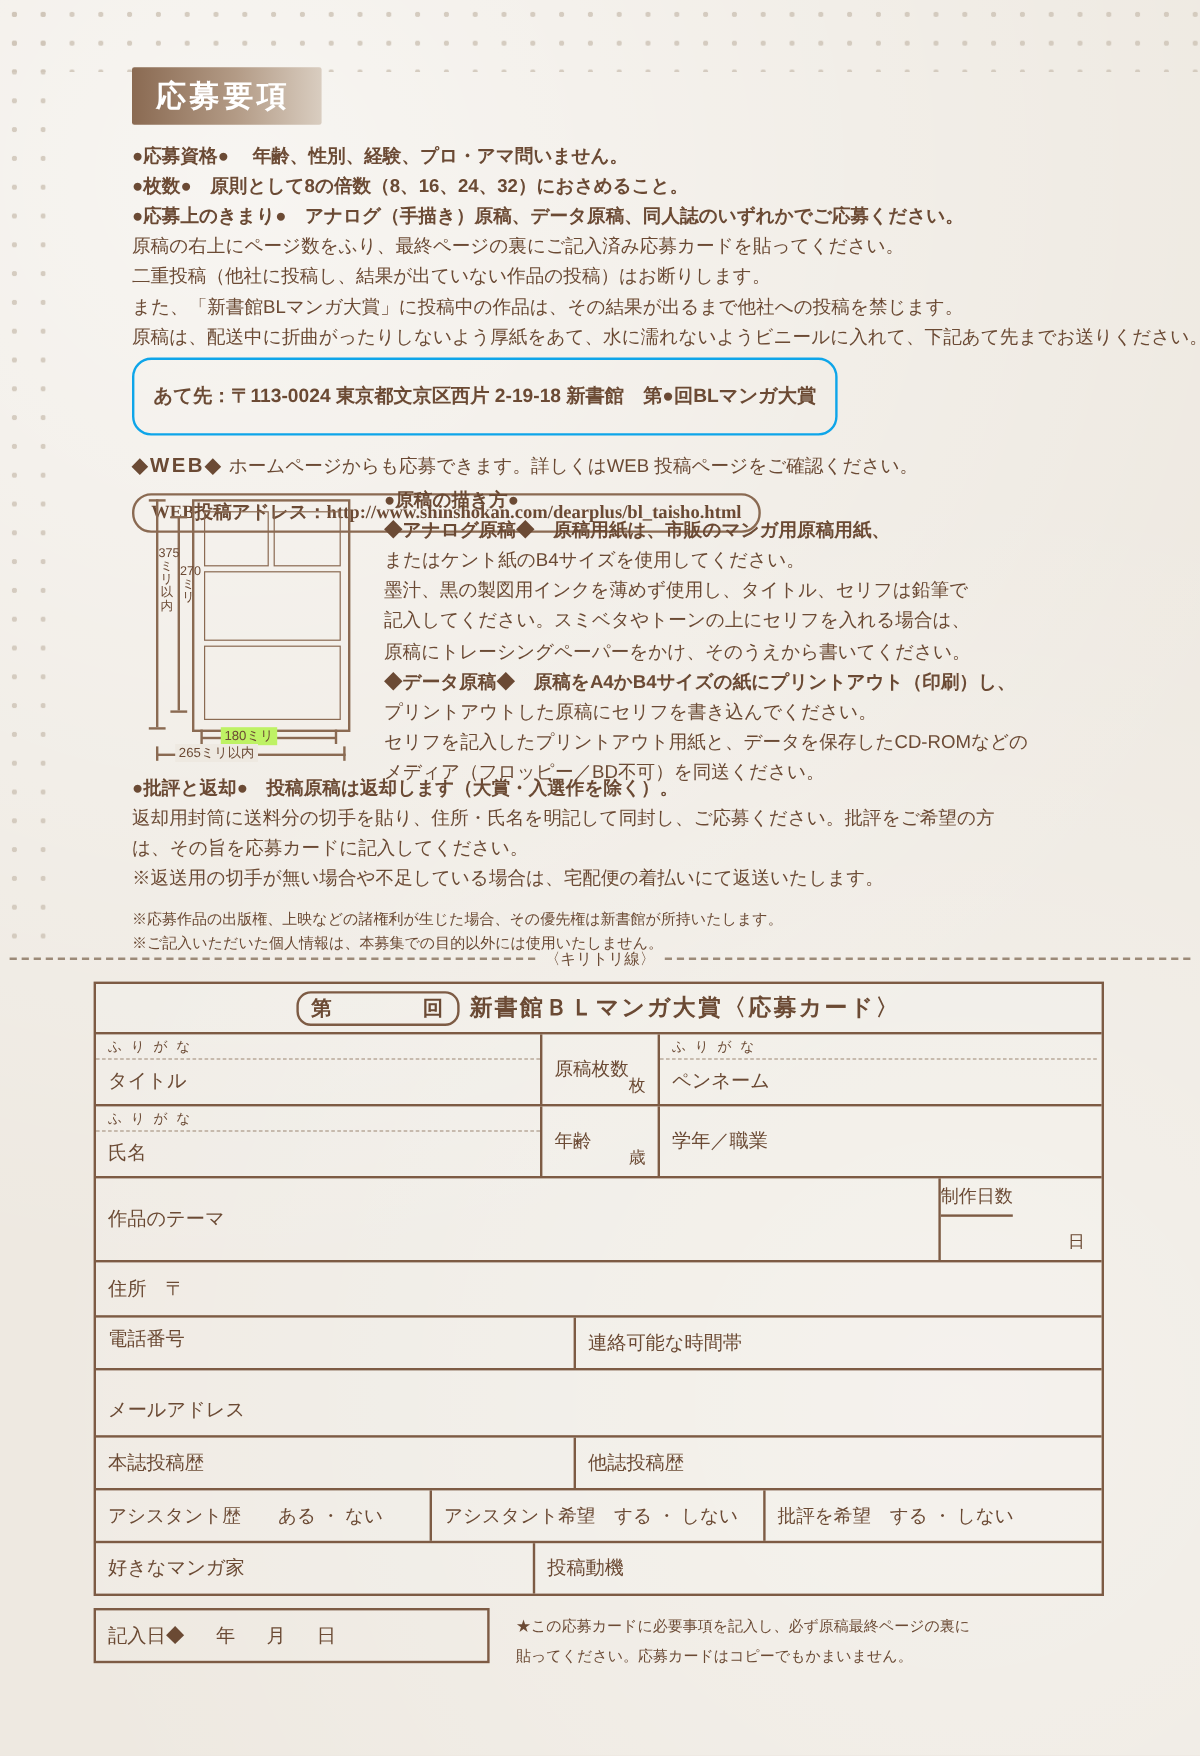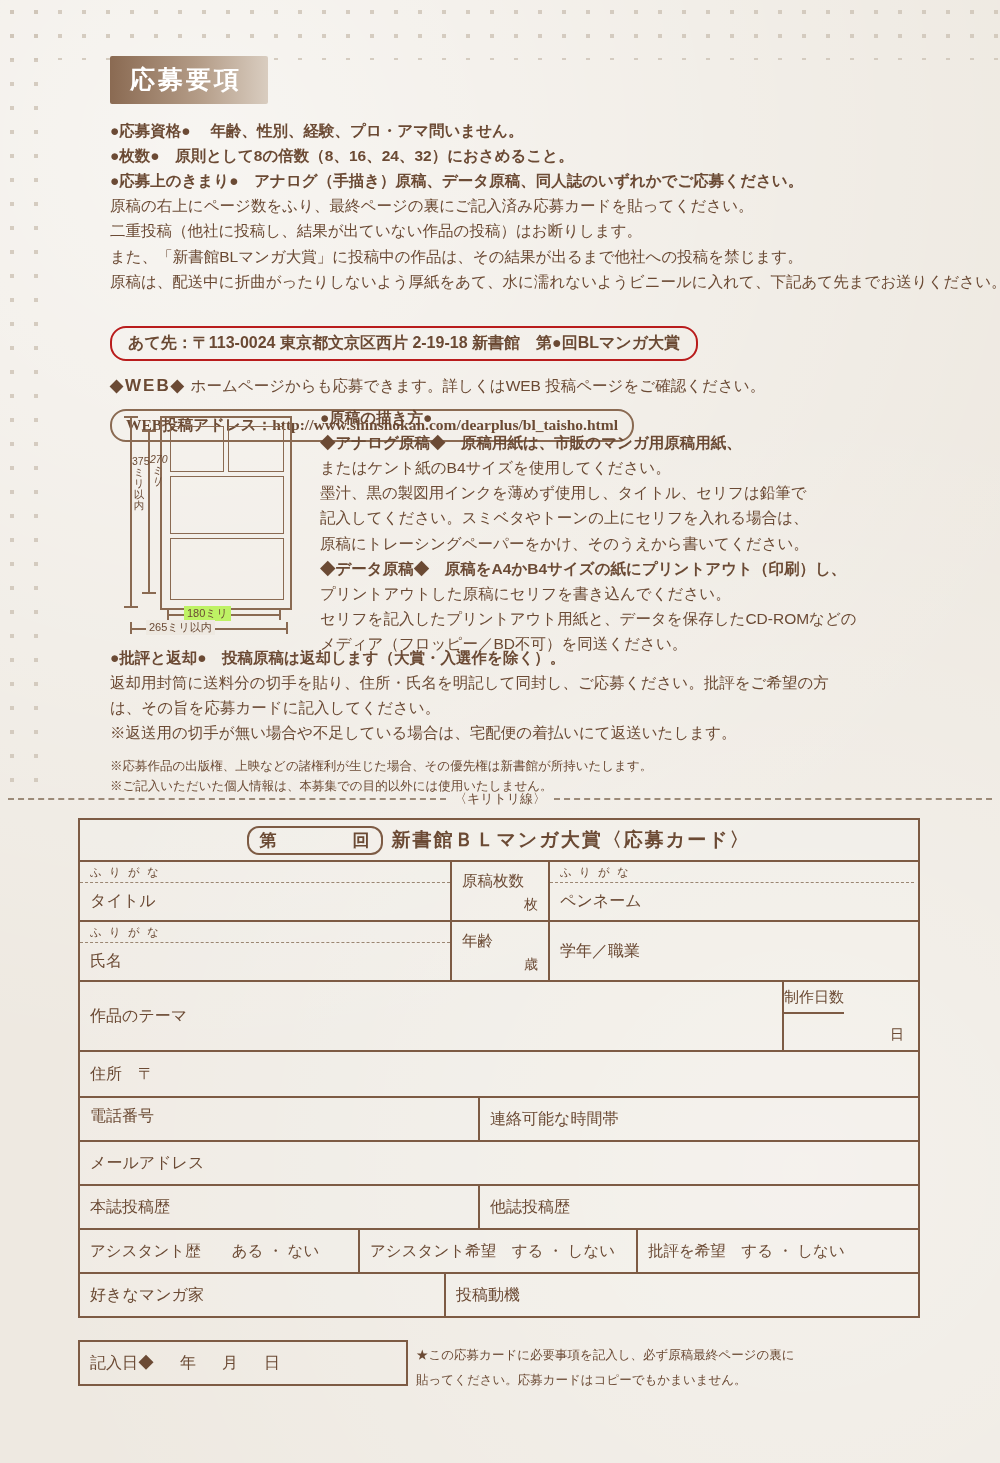--- a/index.html
+++ b/index.html
@@ -51,26 +51,26 @@
     font-size:15.5px;
     line-height:1.62;
     margin:0;
     color:#6b4a34;
     white-space:nowrap;
   }
   .g-block{margin-top:14px;}
   .b{font-weight:bold;}
   .addr-box{
     display:inline-block;
-    border:2px solid #b91c1c;
+    border:2px solid #0ea5e9;
     border-radius:16px;
-    padding:5px 16px;
+    padding:20px 16px;
     font-size:16px;
     font-weight:bold;
-    margin-top:32px;
+    margin-top:4px;
     white-space:nowrap;
   }
   .web-line{
     font-size:17px;font-weight:bold;margin-top:14px;white-space:nowrap;
   }
   .web-line .weblabel{letter-spacing:2px;}
   .web-line .normal{font-weight:normal;font-size:15.5px;}
   .webaddr-box{
     display:inline-block;
     border:2px solid #8a6a52;
@@ -147,21 +147,21 @@
   }
   .row{display:flex;border-bottom:2px solid #7d5b44;}
   .row:last-child{border-bottom:none;}
   .cell{position:relative;border-right:2px solid #7d5b44;box-sizing:border-box;}
   .cell:last-child{border-right:none;}
   .furi{
     font-size:11.5px;color:#6b4a34;padding:3px 0 2px 10px;letter-spacing:2px;
     border-bottom:1px dashed #9b8672;
   }
   .lbl{font-size:16px;padding:8px 0 8px 10px;}
-  .lbl-mid{font-size:15.5px;padding:9px 0 9px 10px;font-family:Liberation Serif, serif;}
+  .lbl-mid{font-size:15.5px;padding:19px 0 9px 10px;font-family:Liberation Serif, serif;}
   .unit{position:absolute;right:10px;bottom:6px;font-size:14px;}
   .inner-split{display:flex;flex-direction:row;height:100%;}
   .sub-top{border-bottom:2px solid #7d5b44;}
   .choice{font-size:15.5px;padding:9px 0 9px 10px;white-space:nowrap;}
   .note-star{font-size:12.5px;line-height:1.5;padding:6px 0 0 8px;}
   .kinyu{display:flex;align-items:center;font-size:16px;padding-left:10px;height:100%;}
   .kinyu span{margin-right:26px;}
 </style>
 </head>
 <body>
@@ -203,21 +203,21 @@
       <div class="panel p4"></div>
     </div>
     <div class="dim-v-out"></div>
     <div class="tick" style="left:2px;top:6px;width:14px;"></div>
     <div class="tick" style="left:2px;top:196px;width:14px;"></div>
     <div class="dim-v-in"></div>
     <div class="tick" style="left:20px;top:20px;width:14px;"></div>
     <div class="tick" style="left:20px;top:182px;width:14px;"></div>
 
     <div class="vtxt" style="left:10px;top:46px;">375ミリ以内</div>
-    <div class="vtxt" style="left:28px;top:44px;font-style:italic;">270ミリ</div>
+    <div class="vtxt" style="left:28px;top:61px;">270ミリ</div>
 
     <div class="dim-h-in"></div>
     <div class="tick" style="left:45px;top:198px;width:2px;height:12px;"></div>
     <div class="tick" style="left:157px;top:198px;width:2px;height:12px;"></div>
     <div class="htxt" style="left:62px;top:196px;background:#bef264;padding:0 3px;">180ミリ</div>
 
     <div class="dim-h-out"></div>
     <div class="tick" style="left:8px;top:212px;width:2px;height:12px;"></div>
     <div class="tick" style="left:164px;top:212px;width:2px;height:12px;"></div>
     <div class="htxt" style="left:24px;top:210px;background:#eee9e1;padding:0 3px;">265ミリ以内</div>
@@ -313,21 +313,21 @@
     <div class="row">
       <div class="cell" style="width:400px;height:42px;display:flex;align-items:flex-start;">
         <div class="lbl">電話番号</div>
       </div>
       <div class="cell" style="width:434px;height:42px;display:flex;align-items:center;">
         <div class="lbl">連絡可能な時間帯</div>
       </div>
     </div>
 
     <div class="row">
-      <div class="cell" style="width:834px;height:42px;display:flex;align-items:center;">
+      <div class="cell" style="width:834px;height:42px;display:flex;align-items:center;margin-top:12px;">
         <div class="lbl">メールアドレス</div>
       </div>
     </div>
 
     <div class="row">
       <div class="cell" style="width:400px;height:42px;display:flex;align-items:center;">
         <div class="lbl">本誌投稿歴</div>
       </div>
       <div class="cell" style="width:434px;height:42px;display:flex;align-items:center;">
         <div class="lbl">他誌投稿歴</div>
@@ -359,19 +359,19 @@
 
   <div style="position:absolute;left:78px;top:1340px;width:838px;display:flex;">
     <div style="width:330px;border:2px solid #7d5b44;height:46px;box-sizing:border-box;">
       <div class="kinyu">
         <span>記入日◆</span>
         <span>年</span>
         <span>月</span>
         <span>日</span>
       </div>
     </div>
-    <div style="flex:1;">
+    <div style="flex:1;padding-left:14px;">
       <p class="note-star" style="margin:0;">★この応募カードに必要事項を記入し、必ず原稿最終ページの裏に</p>
       <p class="note-star" style="margin:0;">貼ってください。応募カードはコピーでもかまいません。</p>
     </div>
   </div>
 
 </div>
 
 </body></html>

